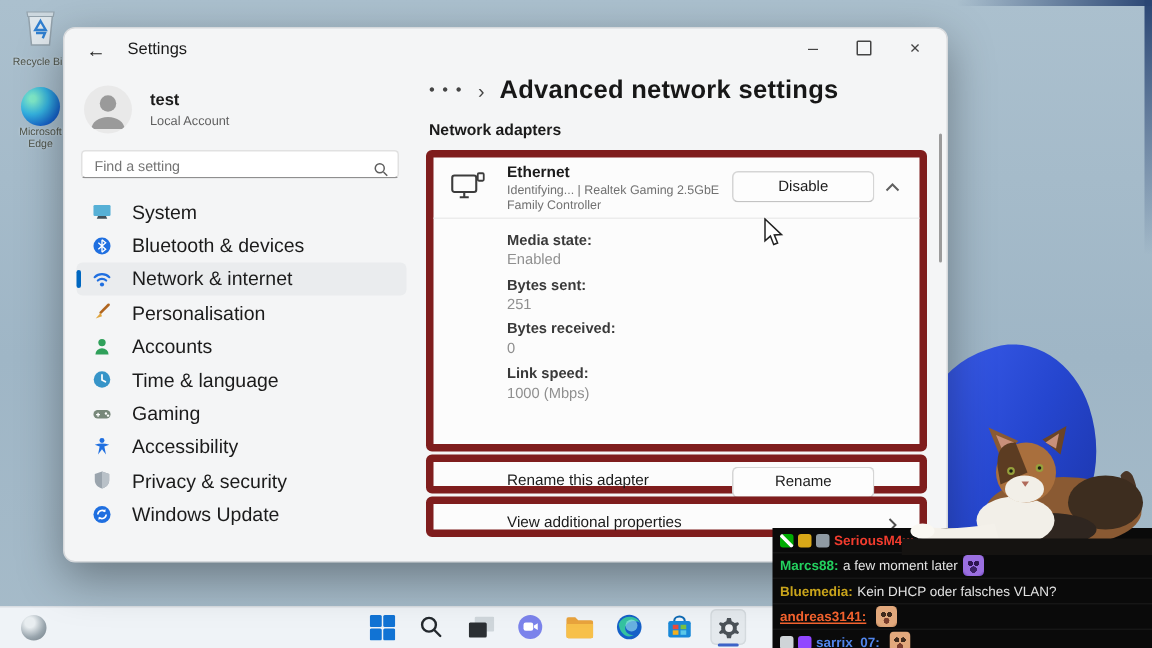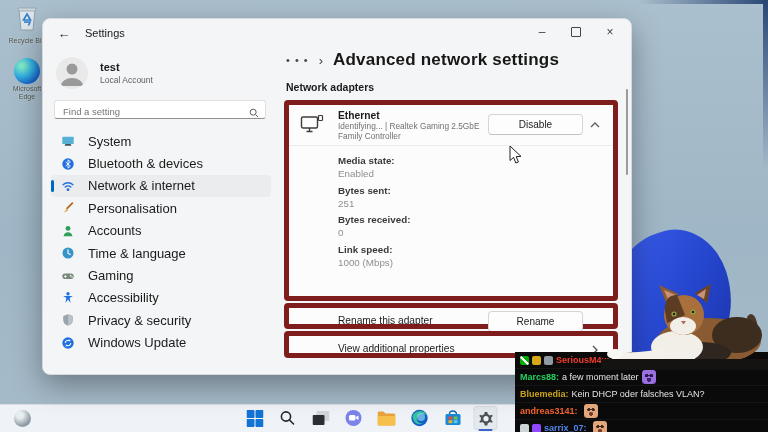--- a/index.html
+++ b/index.html
@@ -387,21 +387,21 @@
   <div class="chat-row">
     <span class="cuser" style="color: rgb(35, 209, 95);">Marcs88:</span>
     <span class="ctext">a few moment later</span>
     <span class="emote purple"></span>
   </div>
   <div class="chat-row">
     <span class="cuser" style="color: rgb(201, 164, 27); text-align: center;">Bluemedia:</span>
     <span class="ctext">Kein DHCP oder falsches VLAN?</span>
   </div>
   <div class="chat-row">
-    <span class="cuser" style="color: rgb(242, 98, 46);">andreas3141:</span>
+    <span class="cuser" style="color: rgb(242, 98, 46); text-decoration: underline;">andreas3141:</span>
     <span class="ctext"></span>
     <span class="emote"></span>
   </div>
   <div class="chat-row">
     <span class="badge b-pix"></span>
     <span class="badge b-prime"></span>
     <span class="cuser" style="color: rgb(81, 134, 236); text-align: center;">sarrix_07:</span>
     <span class="ctext"></span>
     <span class="emote"></span>
   </div>

